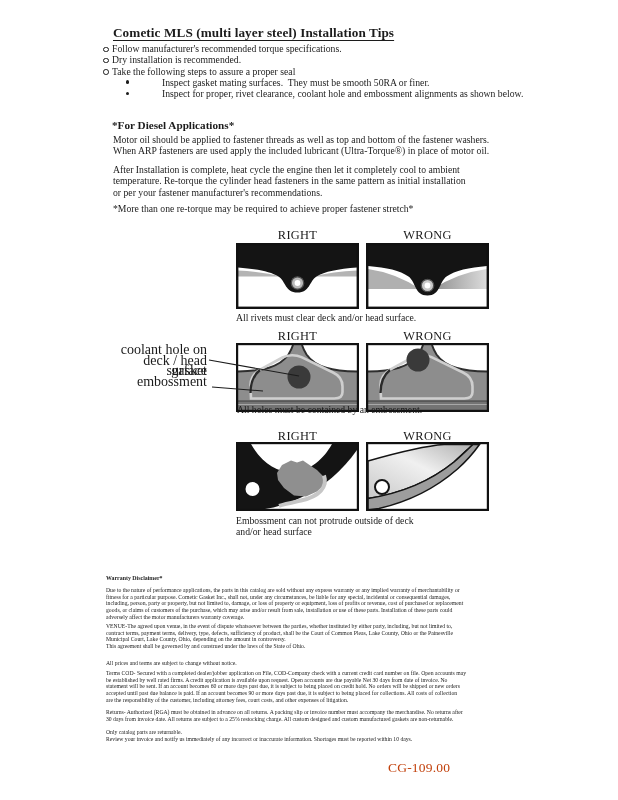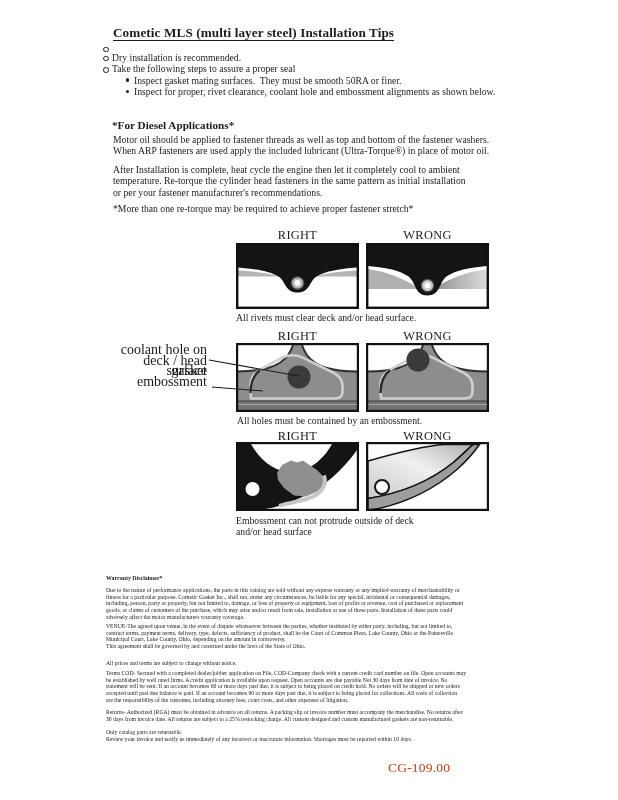--- a/index.html
+++ b/index.html
@@ -7,37 +7,37 @@
     position:relative;width:618px;height:800px;background:#fff;
     font-family:Liberation Serif, serif;color:#1c1c1c;overflow:hidden;
   }
   .abs{position:absolute;}
   .title{
     left:113px;top:25px;font-size:13.2px;font-weight:bold;
     text-decoration:underline;text-underline-offset:2.5px;letter-spacing:0.1px;
   }
   .bullets{left:103px;top:43px;font-size:9.7px;line-height:11.3px;}
   .brow{display:flex;align-items:flex-start;}
-  .brow.sub{margin-left:22px;}
+  .brow.sub{margin-left:22px;gap:28px;}
   .mark{flex:0 0 9px;padding-top:3.6px;display:flex;}
   .m1{width:3.6px;height:3.6px;border:1px solid #1c1c1c;border-radius:50%;}
   .m2{width:3.4px;height:3.4px;background:#1c1c1c;border-radius:50%;margin-left:1px;}
   .btext{white-space:pre-wrap;}
   .diesel-h{left:112px;top:119px;font-size:11.2px;font-weight:bold;}
   .body-par{left:113px;font-size:9.7px;line-height:11.3px;white-space:pre-line;}
   #p1{top:134px;} #p2{top:164px;} #p3{top:203px;}
   .dlabel{font-size:12.4px;width:123px;text-align:center;color:#1a1a1a;letter-spacing:0.3px;}
   .lbl-r1{top:228px;} .lbl-r2{top:329px;} .lbl-r3{top:429px;}
   .col-right{left:236px;} .col-wrong{left:366px;}
   .panel{width:123px;}
   .pan-r1{top:243px;} .pan-r2{top:343px;} .pan-r3{top:442px;}
   .panel svg{display:block;}
   .dcap{font-size:9.7px;line-height:11.2px;color:#1a1a1a;white-space:pre-line;}
   #cap1{left:236px;top:312px;}
-  #cap2{left:237px;top:415px;}
+  #cap2{left:237px;top:404px;}
   #cap3{left:236px;top:515px;}
   .side-label{font-size:14px;line-height:10.6px;text-align:right;width:102px;left:105px;white-space:pre-line;color:#1a1a1a;}
   #side1{top:345px;} #side2{top:366px;}
   .leader{left:105px;top:340px;pointer-events:none;}
   .fp{left:106px;width:412px;font-size:5.7px;line-height:6.7px;white-space:pre-line;color:#242424;}
   .fp-h{left:106px;top:575px;font-size:5.9px;font-weight:bold;color:#242424;}
   #fp-warranty{top:587px;} #fp-venue{top:623px;} #fp-prices{top:660px;}
   #fp-terms{top:670px;} #fp-returns{top:709px;} #fp-catalog{top:729px;}
   .code{left:388px;top:760px;font-size:13.5px;color:#c2410c;letter-spacing:0.2px;}
 </style>
@@ -46,20 +46,21 @@
 
 <div class="page">
 
   <div class="abs title">Cometic MLS (multi layer steel) Installation Tips</div>
 
   <div class="abs bullets">
     <div class="brow">
       <span class="mark">
           <span class="m1"></span>
         </span>
+      <span class="btext">Follow manufacturer's recommended torque specifications.</span>
     </div>
     <div class="brow">
       <span class="mark">
           <span class="m1"></span>
         </span>
       <span class="btext">Dry installation is recommended.</span>
     </div>
     <div class="brow">
       <span class="mark">
           <span class="m1"></span>

